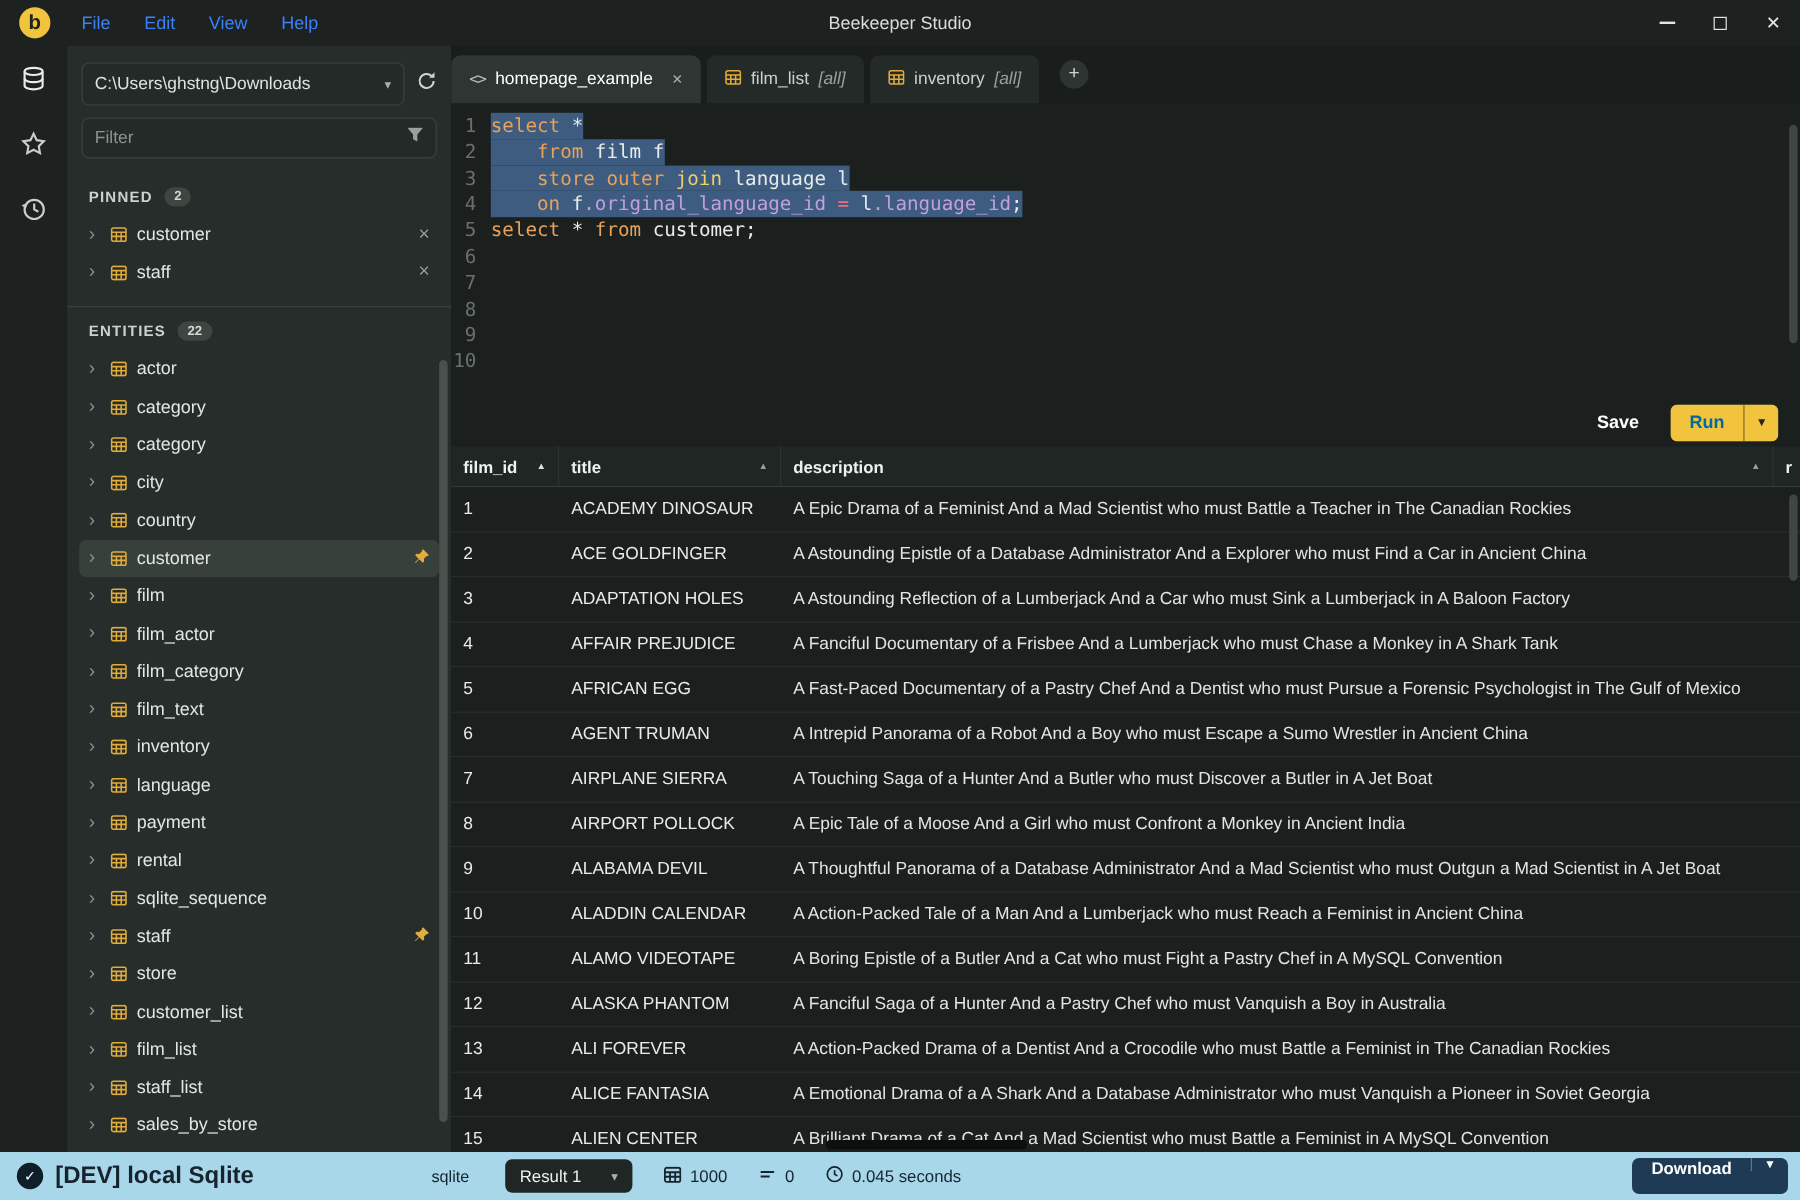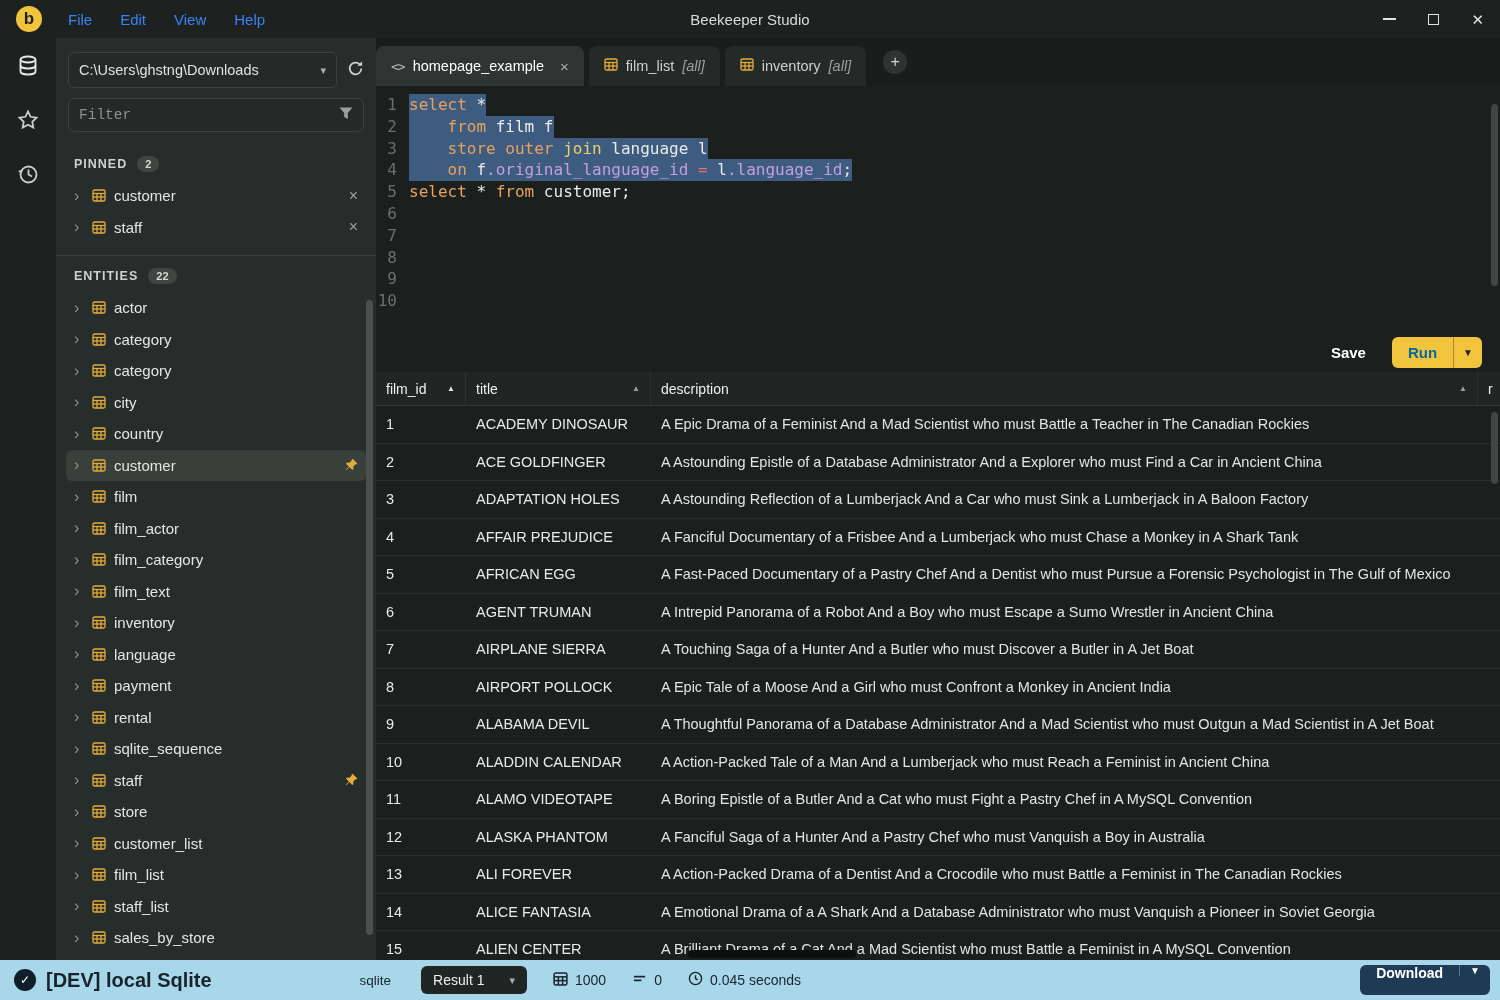--- a/index.html
+++ b/index.html
@@ -23,21 +23,21 @@
   .rail { width:56px; background:#1d211f; display:flex; flex-direction:column; align-items:center; padding-top:14px; gap:26px; }
   .rail-btn { width:28px; height:28px; display:flex; align-items:center; justify-content:center; }
 
   
   .sidebar { width:320px; background:#272d2a; position:relative; padding-top:12px; overflow:hidden; }
   .conn-row { display:flex; align-items:center; margin:2px 12px 10px; gap:10px; }
   .conn-box { flex:1; border:1px solid #3c433f; background:#242a27; border-radius:6px; height:36px; display:flex; align-items:center; padding:0 10px; font-size:14.5px; color:#dfe2e0; gap:6px; }
   .conn-text { flex:1; white-space:nowrap; overflow:hidden; }
   .caret { color:#aab0ac; font-size:11px; }
   .filter-box { margin:0 12px 12px; border:1px solid #3c433f; background:#242a27; border-radius:6px; height:34px; display:flex; align-items:center; padding:0 10px; gap:8px; }
-  .filter-input { flex:1; background:transparent; border:none; outline:none; color:#dfe2e0; font-size:14.5px; font-family:Liberation Mono, monospace; }
+  .filter-input { flex:1; background:transparent; border:none; outline:none; color:#dfe2e0; font-size:14.5px; font-family:Liberation Sans, sans-serif; }
   .filter-input::placeholder { color:#8d938f; }
   .section-hdr { display:flex; align-items:center; gap:10px; padding:12px 18px 8px; font-size:12.5px; font-weight:bold; letter-spacing:0.08em; color:#cdd2ce; }
   .count-pill { background:#3e4641; color:#d3d8d4; font-size:11px; font-weight:bold; border-radius:9px; padding:2px 8px; letter-spacing:0; }
   .tree-item { display:flex; align-items:center; height:31.5px; margin:0 10px; padding:0 8px; gap:8px; font-size:15px; color:#e3e6e4; border-radius:6px; cursor:pointer; }
   .tree-item.active { background:#37403a; }
   .chev { color:#8d938f; font-size:16px; width:10px; line-height:1; }
   .item-name { flex:1; white-space:nowrap; overflow:hidden; }
   .x-btn { color:#9aa09c; font-size:16px; line-height:1; }
   .sidebar-sep { height:1px; background:#3b423e; margin:12px 0 0; }
   .sb-scroll { position:absolute; right:3px; top:262px; width:7px; height:635px; background:#4a514d; border-radius:4px; }
@@ -68,21 +68,21 @@
   
   .actions { flex:0 0 40px; display:flex; align-items:center; justify-content:flex-end; gap:16px; padding:0 18px; }
   .save-btn { background:transparent; border:none; color:#ffffff; font-size:15px; font-weight:600; font-family:inherit; padding:6px 10px; }
   .run-group { display:flex; align-items:stretch; border-radius:6px; overflow:hidden; }
   .run-btn { background:var(--accent-yellow,#f2c43d); border:none; color:#0369a1; font-weight:bold; font-size:15px; font-family:inherit; padding:7px 16px; }
   .run-caret { background:var(--accent-yellow,#f2c43d); border-left:1px solid rgba(0,0,0,0.3); display:flex; align-items:center; padding:0 9px; color:#23271f; font-size:10px; }
 
   
   .results { flex:1; display:flex; flex-direction:column; min-height:0; position:relative; }
   .r-header { flex:0 0 34px; display:flex; background:#202623; border-bottom:1px solid #323834; align-items:stretch; }
-  .r-col { display:flex; align-items:center; justify-content:space-between; padding:0 10px; border-right:1px solid #2c322e; font-size:14px; font-weight:normal; color:#eef1ef; }
+  .r-col { display:flex; align-items:center; justify-content:space-between; padding:0 10px; border-right:1px solid #2c322e; font-size:14px; font-weight:bold; color:#eef1ef; }
   .r-col:nth-of-type(1){ flex:0 0 90px; }
   .r-col:nth-of-type(2){ flex:0 0 185px; }
   .r-col:nth-of-type(3){ flex:1; }
   .r-col:nth-of-type(4){ flex:0 0 22px; border-right:none; overflow:hidden; }
   .sort-arrow { font-size:8px; color:#9aa09c; margin-left:6px; }
   .sort-arrow.lit { color:#dfe3e0; }
   .r-body { flex:1; overflow:hidden; }
   .t-row { display:flex; height:37.5px; border-bottom:1px solid #272d2a; align-items:center; font-size:14.5px; }
   .t-cell { padding:0 10px; white-space:nowrap; overflow:hidden; color:#e8ebe9; }
   .t-cell:nth-of-type(1){ flex:0 0 90px; }

